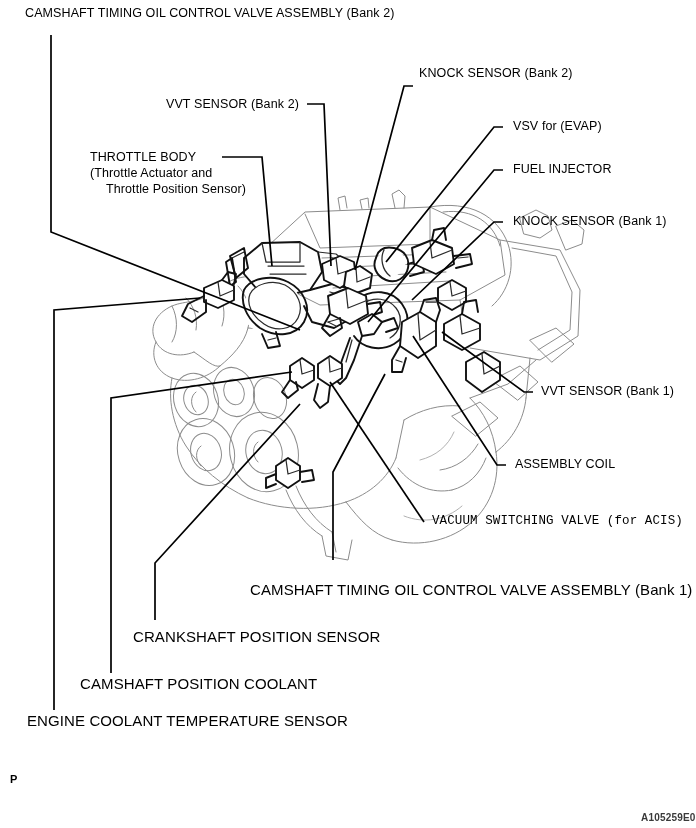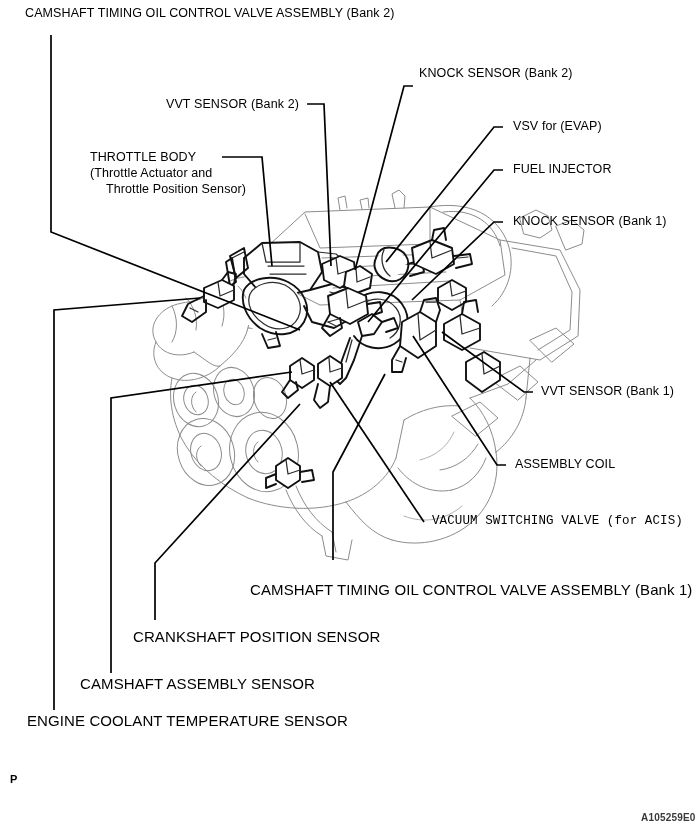--- a/index.html
+++ b/index.html
@@ -359,21 +359,21 @@
   <div class="lbl" style="left:541px; top:384px;">VVT SENSOR (Bank 1)</div>
 
   <div class="lbl" style="left:515px; top:457px;">ASSEMBLY COIL</div>
 
   <div class="lbl" style="left:432px; top:514px;font-family:Liberation Mono, monospace;">VACUUM SWITCHING VALVE (for ACIS)</div>
 
   <div class="lbl lbl-small" style="left:250px; top:582px;">CAMSHAFT TIMING OIL CONTROL VALVE ASSEMBLY (Bank 1)</div>
 
   <div class="lbl lbl-small" style="left:133px; top:629px;">CRANKSHAFT POSITION SENSOR</div>
 
-  <div class="lbl lbl-small" style="left:80px; top:676px;">CAMSHAFT ASSEMBLY SENSOR</div>
+  <div class="lbl lbl-small" style="left:80px; top:676px;">CAMSHAFT POSITION COOLANT</div>
 
   <div class="lbl lbl-small" style="left:27px; top:713px;">ENGINE COOLANT TEMPERATURE SENSOR</div>
 
   <div class="lbl lbl-p" style="left:10px; top:772px;">P</div>
 
   <div class="lbl lbl-code" style="left:641px; top:810px;">A105259E01</div>
 
 </div>
 
 </body></html>

